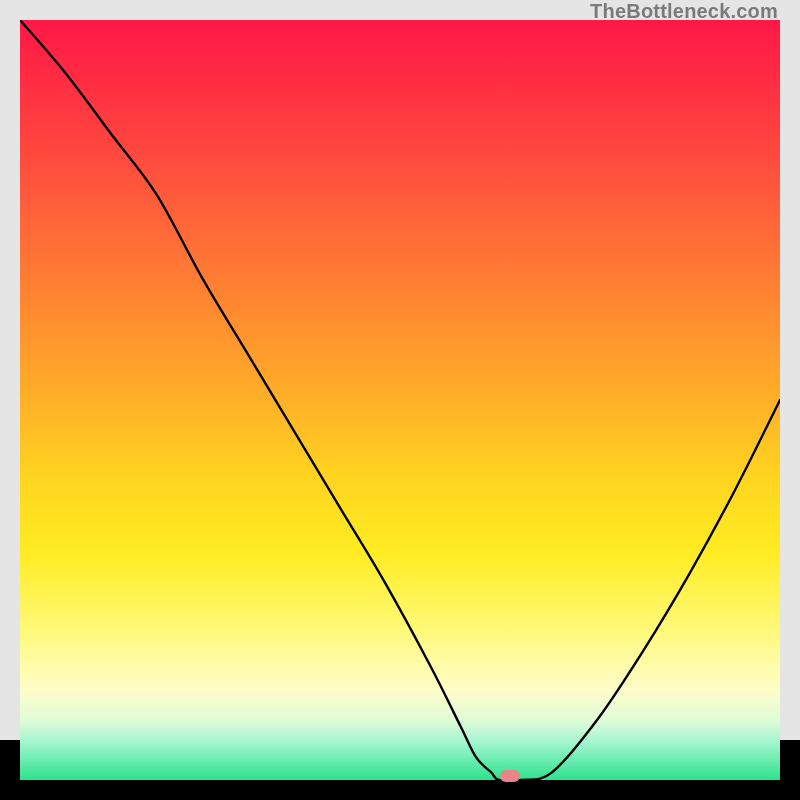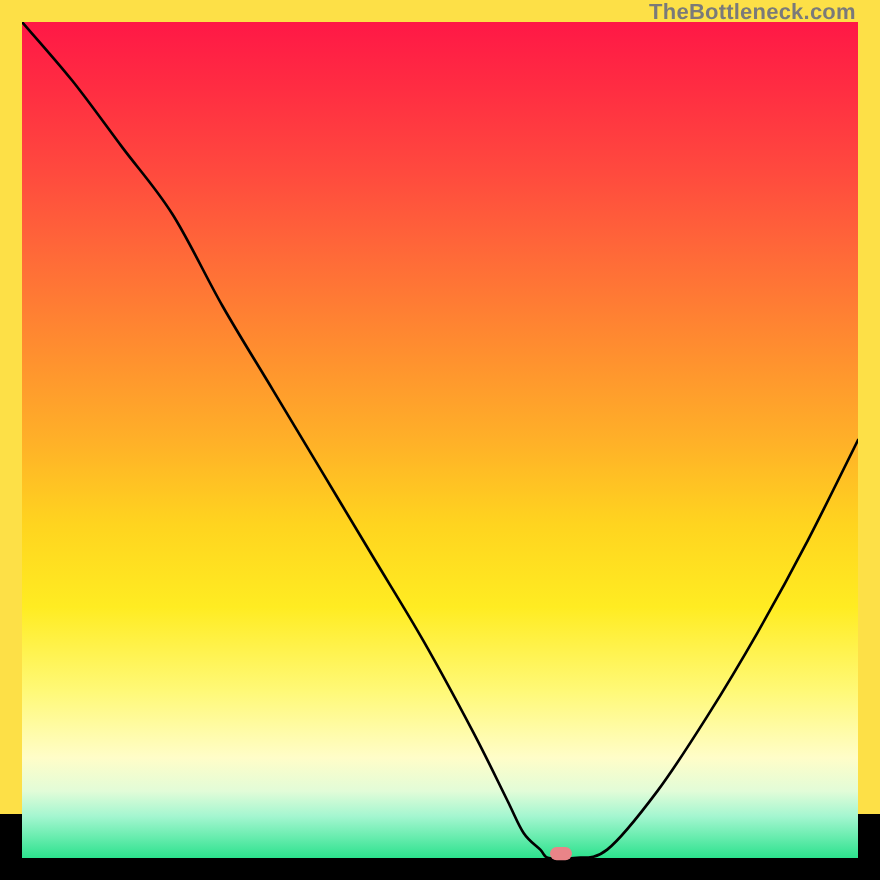--- a/index.html
+++ b/index.html
@@ -7,21 +7,21 @@
     padding: 0;
     width: 800px;
     height: 800px;
     background: #000;
     overflow: hidden;
   }
   .stage {
     position: relative;
     width: 800px;
     height: 740px;
-    background: #fde047;
+    background: #e5e5e5;
   }
   .plot {
     position: absolute;
     left: 20px;
     top: 20px;
     width: 760px;
     height: 760px;
     background: linear-gradient(to bottom,
       #FF1846 0%,
       #FF2D42 8%,

